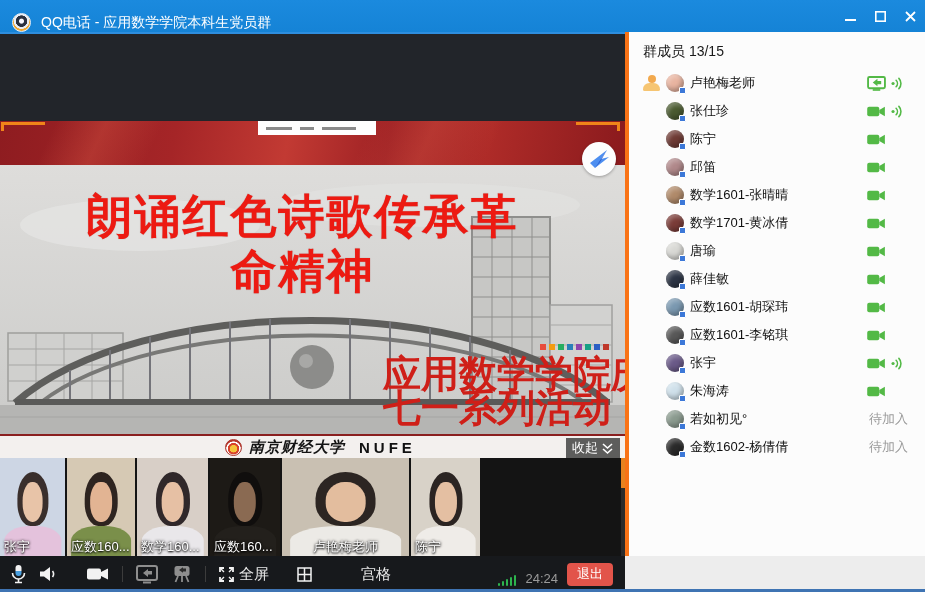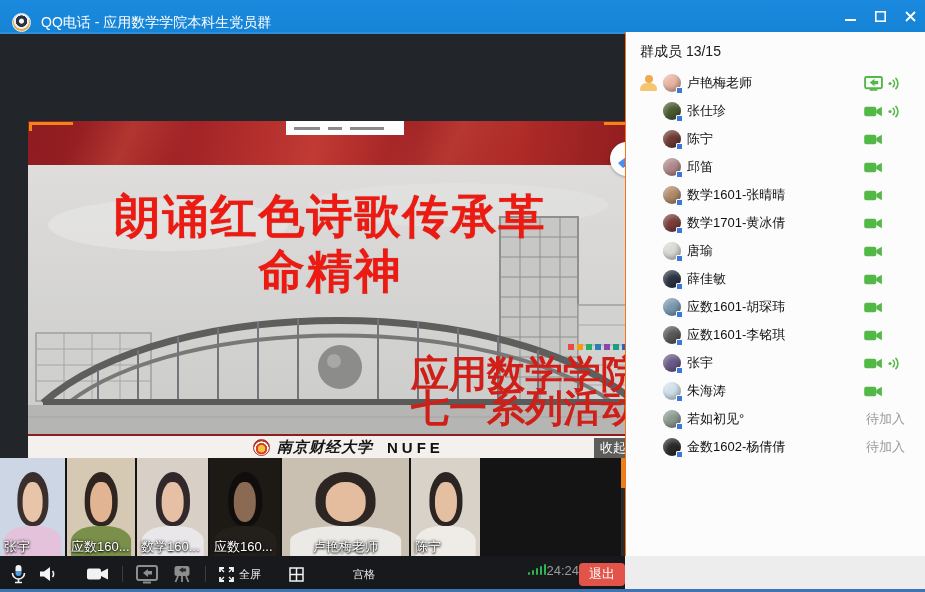--- a/index.html
+++ b/index.html
@@ -16,21 +16,21 @@
   .title-text { color:#fff; font-size:14px; margin-left:10px; white-space:nowrap; }
   .win-btns { margin-left:auto; display:flex; align-items:center; height:32px; }
   .win-btn { width:30px; height:32px; display:flex; align-items:center; justify-content:center; cursor:pointer; }
   .win-btn svg { display:block; }
 
   
   .stage { position:absolute; left:0; top:32px; width:625px; height:524px;
     background:#22252a; border-top:2px solid #2e8ede; overflow:hidden; }
 
   
-  .slide { position:absolute; left:0; top:87px; width:625px; height:337px; background:#d8d8d6;margin-left:28px; }
+  .slide { position:absolute; left:0; top:87px; width:625px; height:337px; background:#d8d8d6; }
   .banner { position:absolute; left:0; top:0; width:625px; height:44px; overflow:hidden;
     background:linear-gradient(100deg,#8e1c20 0%,#a52527 28%,#c23a33 46%,#9e2124 62%,#ae2b28 78%,#8a1a1d 100%); }
   .banner::before { content:""; position:absolute; left:-40px; top:-10px; width:300px; height:80px;
     background:linear-gradient(115deg,transparent 30%,rgba(220,90,70,.35) 45%,transparent 62%); }
   .banner::after { content:""; position:absolute; right:40px; top:-10px; width:340px; height:80px;
     background:linear-gradient(115deg,transparent 35%,rgba(225,95,75,.3) 52%,transparent 70%); }
   .corner { position:absolute; top:1px; width:44px; height:9px; border-top:3px solid #f08519; }
   .corner.l { left:1px; border-left:3px solid #f08519; }
   .corner.r { right:5px; border-right:3px solid #f08519; }
   .mini-box { position:absolute; left:258px; top:0; width:118px; height:14px; background:#fefefe;
@@ -78,21 +78,21 @@
     width:88%; height:32%; background:var(--shirt); border-radius:45% 45% 0 0; }
   .thumb .tlabel { position:absolute; left:0; bottom:2px; width:100%; padding:0 4px;
     color:#fff; font-size:13px; white-space:nowrap; overflow:hidden;
     text-shadow:0 1px 2px #000,0 0 3px #000; z-index:2; }
   .thumb.wide .tlabel { text-align:center; }
   .strip-scrollbar { position:absolute; right:0; top:424px; width:4px; height:100px; background:#2b2b2b; }
   .strip-scrollbar::before { content:""; position:absolute; top:0; left:0; width:4px; height:30px; background:#e8821e; }
 
   
   .sidebar { position:absolute; left:625px; top:32px; width:300px; height:524px;
-    background:#fcfcfc; border-left:1px solid #f97316; }
+    background:#fcfcfc; border-left:4px solid #f97316; }
   .sb-header { padding:11px 0 6px 14px; font-size:14px; color:#1a1a1a; }
   .m-list { margin-top:2px; }
   .m-row { position:relative; height:28px; padding-left:37px; display:flex; align-items:center; cursor:pointer; }
   .owner-ic { position:absolute; left:14px; top:6px; width:17px; height:16px; }
   .owner-ic::before { content:""; position:absolute; left:4.5px; top:0; width:8px; height:8px;
     border-radius:50%; background:#f2a94e; }
   .owner-ic::after { content:""; position:absolute; left:0; bottom:0; width:17px; height:8px;
     border-radius:8px 8px 2px 2px; background:#f6c572; }
   .avatar { position:relative; width:18px; height:18px; border-radius:50%;
     background:var(--av); flex:0 0 auto;
@@ -101,24 +101,24 @@
     background:#3c78d8; border:1px solid #fff; border-radius:1px; }
   .m-name { margin-left:6px; font-size:13px; color:#111; white-space:nowrap; }
   .m-status { position:absolute; left:238px; top:0; height:28px; display:flex; align-items:center; gap:5px; }
   .waiting { position:absolute; left:240px; top:0; height:28px; display:flex; align-items:center;
     font-size:13px; color:#9a9a9a; }
 
   
   .toolbar { position:absolute; left:0; top:556px; width:625px; height:36px; background:#17191c;
     display:flex; align-items:center; }
   .tb { display:flex; align-items:center; justify-content:center; cursor:pointer; height:36px; }
-  .tb-label { color:#e9e9e9; font-size:11px; margin-left:5px; }
+  .tb-label { color:#e9e9e9; font-size:15px; margin-left:5px; }
   .tb-group { display:flex; align-items:center; cursor:pointer; }
   .divider { width:1px; height:16px; background:#3c3c3c; }
-  .tb-right { margin-left:auto; display:flex; align-items:flex-start; padding-right:0; }
+  .tb-right { margin-left:auto; display:flex; align-items:flex-end; gap:9px; padding-right:12px; }
   .signal { display:flex; align-items:flex-end; gap:1.5px; height:12px; }
   .signal i { display:block; width:2.5px; background:#2db44e; border-radius:1px; }
   .signal i:nth-child(1){height:3px;} .signal i:nth-child(2){height:5px;}
   .signal i:nth-child(3){height:7px;} .signal i:nth-child(4){height:9px;} .signal i:nth-child(5){height:11px;}
   .timer { color:#9a9a9a; font-size:13px; }
   .exit-btn { min-width:46px; height:23px; background:#e2544a; border:none; border-radius:4px;
     color:#fff; font-size:13px; padding:0 10px; cursor:pointer;
     font-family:"Liberation Sans","DejaVu Sans",sans-serif; }
   .tb-bottom-right { position:absolute; left:625px; top:556px; width:300px; height:36px; background:#ededed; }
   .win-border-bottom { position:absolute; left:0; top:589px; width:925px; height:3px; background:#3f74b3; }

